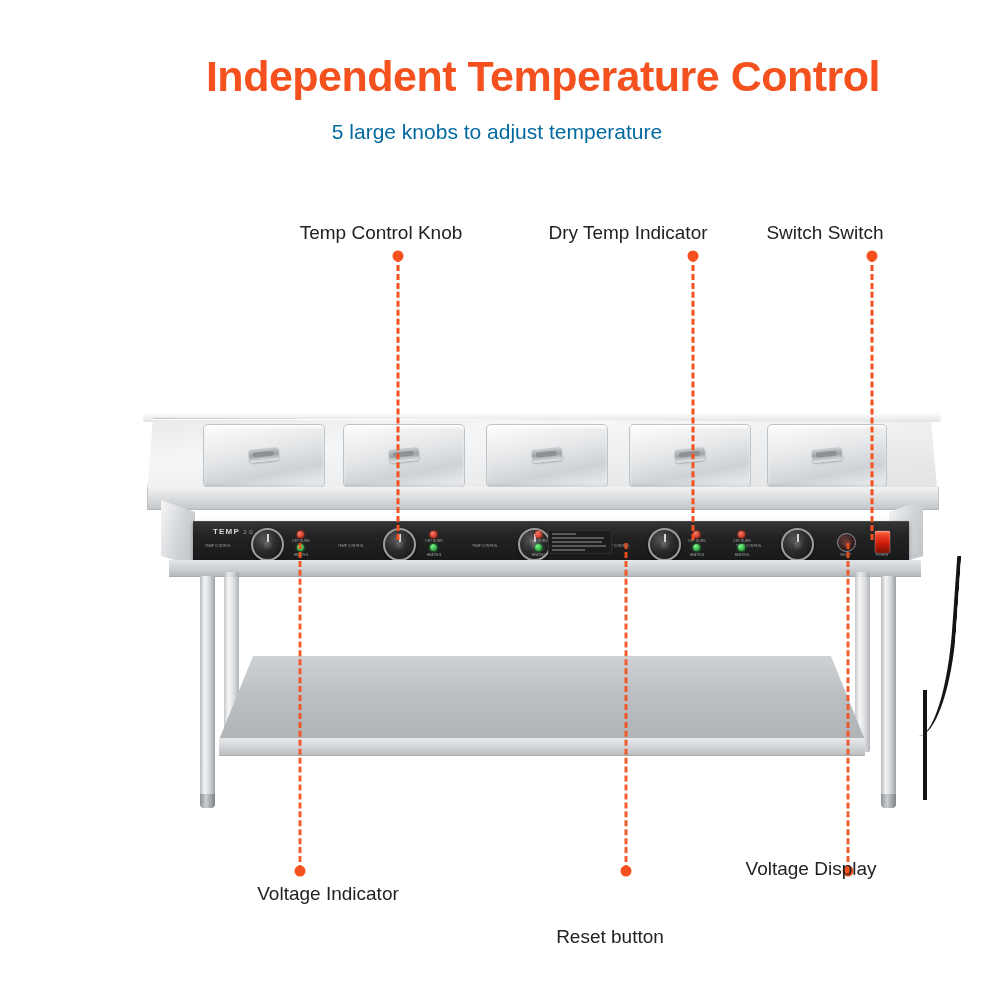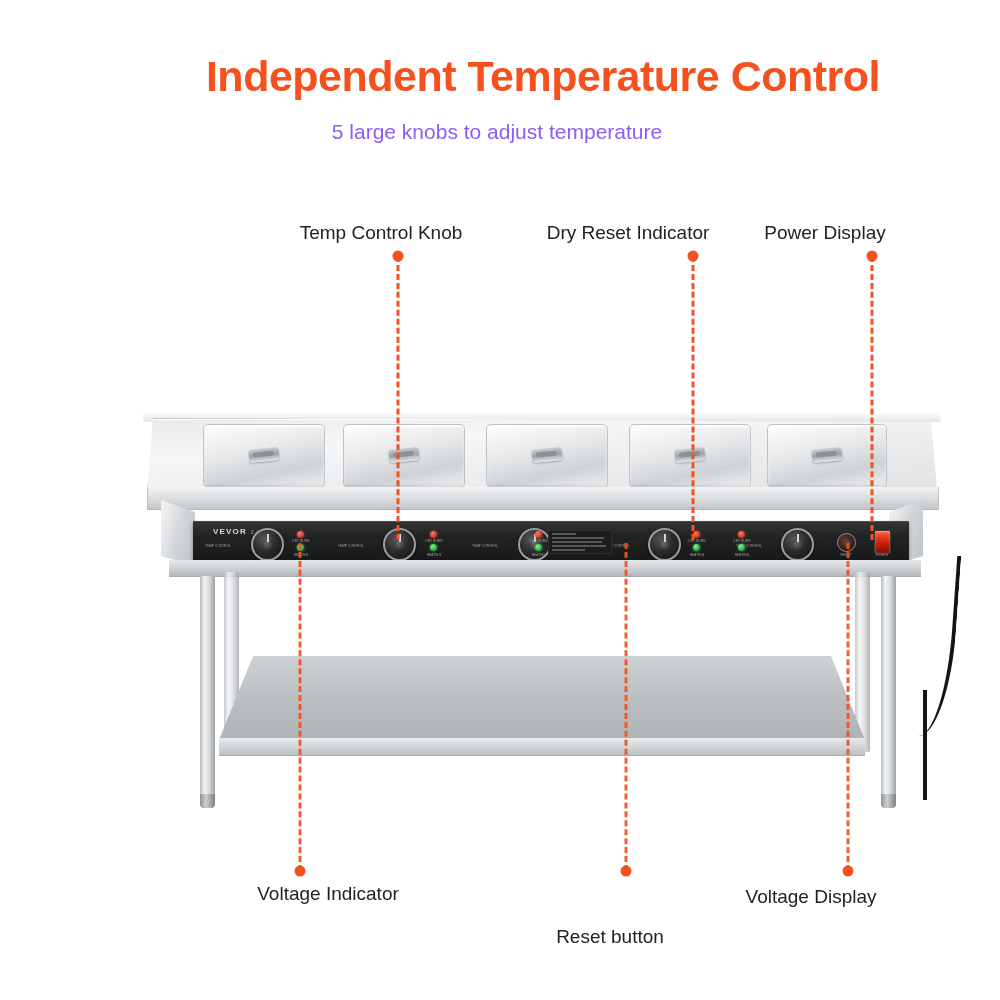--- a/index.html
+++ b/index.html
@@ -18,21 +18,21 @@
     text-align:center;
     font-size:43px;font-weight:bold;
     letter-spacing:-0.5px;
     color:#f4511e;
     white-space:nowrap;
   }
   .subtitle{
     position:absolute;left:0;top:120px;width:908px;
     text-align:center;
     font-size:21px;font-weight:normal;
-    color:#8b5cf6;
+    color:#0369a1;
   }
 
   
   .clabel{
     position:absolute;
     font-size:19px;
     color:#222222;
     white-space:nowrap;
     transform:translateX(-50%);
   }
@@ -257,21 +257,21 @@
     </div>
 
     <div class="counter-front"></div>
 
     <div class="side-bracket"></div>
     <div class="side-bracket right"></div>
 
     <div class="panel">
 
       <div class="brand">
-        <span>VEVOR</span>
+        <span>TEMP</span>
         <span class="sub">2.0</span>
       </div>
 
       <div class="knob" style="left:58px;"></div>
       <div class="knob" style="left:190px;"></div>
       <div class="knob" style="left:325px;"></div>
       <div class="knob" style="left:455px;"></div>
       <div class="knob" style="left:588px;"></div>
 
       <div class="micro-label tiny" style="left:25px;top:22px;">TEMP CONTROL</div>
@@ -351,20 +351,20 @@
   <div class="leader faded" style="left:257px;top:543px;height:328px;"></div>
   <div class="dot" style="left:257px;top:871px;"></div>
 
   <div class="leader faded" style="left:583px;top:543px;height:328px;"></div>
   <div class="dot" style="left:583px;top:871px;"></div>
 
   <div class="leader faded" style="left:805px;top:543px;height:328px;"></div>
   <div class="dot" style="left:805px;top:871px;"></div>
 
   <div class="clabel" style="left:338px;top:222px;">Temp Control Knob</div>
-  <div class="clabel" style="left:585px;top:222px;">Dry Reset Indicator</div>
-  <div class="clabel" style="left:782px;top:222px;">Power Display</div>
+  <div class="clabel" style="left:585px;top:222px;">Dry Temp Indicator</div>
+  <div class="clabel" style="left:782px;top:222px;">Switch Switch</div>
 
   <div class="clabel" style="left:285px;top:883px;">Voltage Indicator</div>
   <div class="clabel" style="left:567px;top:926px;">Reset button</div>
-  <div class="clabel" style="left:768px;top:886px;">Voltage Display</div>
+  <div class="clabel" style="left:768px;top:858px;">Voltage Display</div>
 
 </div>
 
 </body></html>

